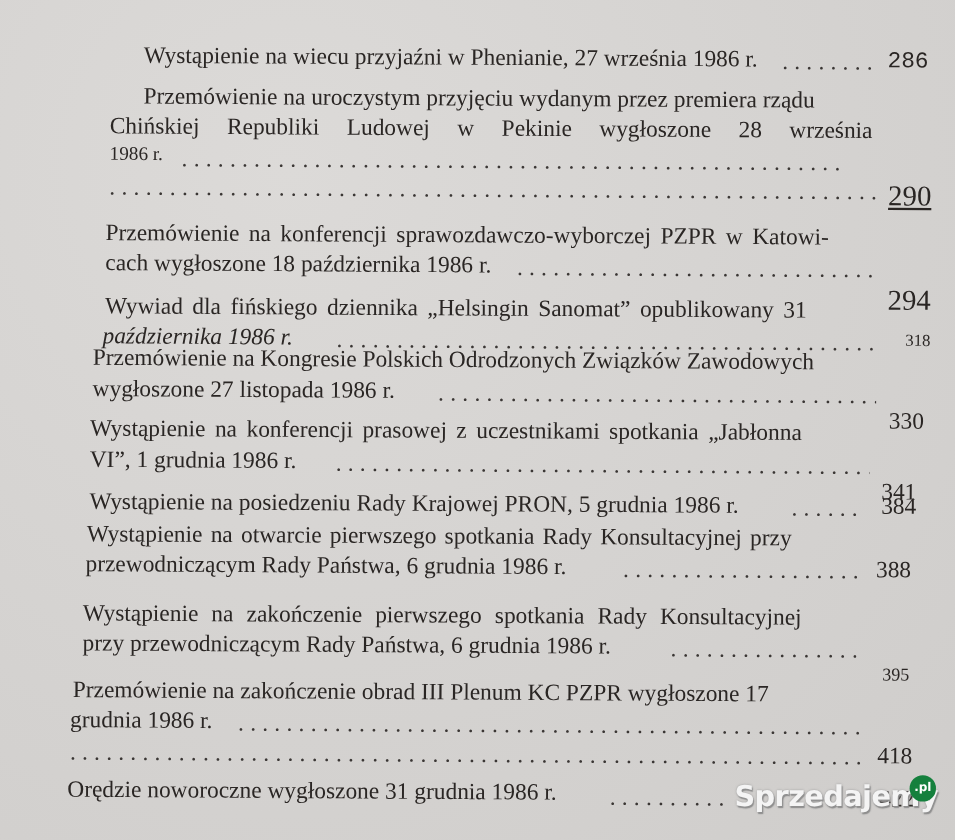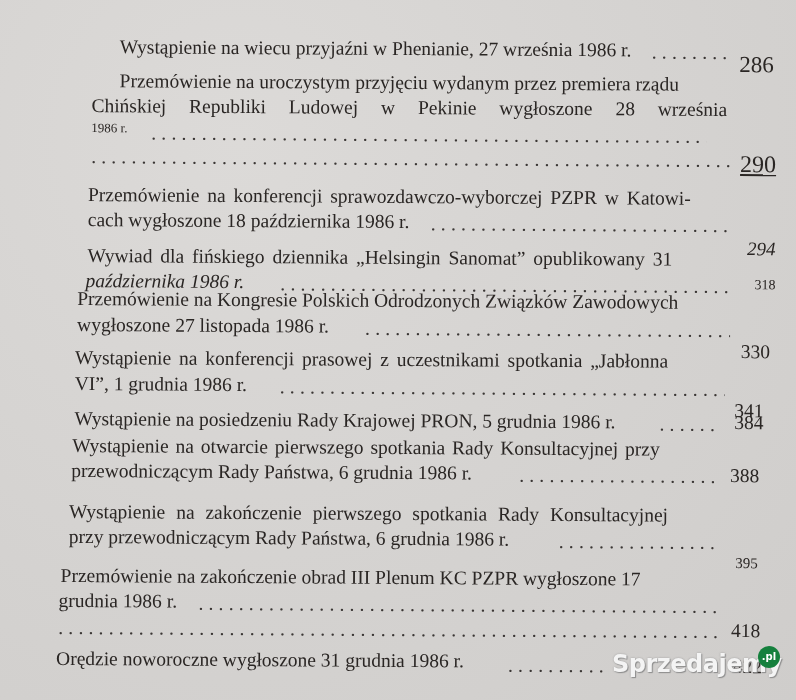--- a/index.html
+++ b/index.html
@@ -32,35 +32,35 @@
     font-weight: bold; text-align: center; line-height: 22px;
   }
 </style>
 </head>
 <body>
 
 <div class="page">
 
   <div class="line" style="left:118px;top:38px;font-size:19.5px;">Wystąpienie na wiecu przyjaźni w Phenianie, 27 września 1986 r.</div>
   <div class="leader" style="left:650px;top:40px;width:80px;font-size:19.5px;">........................................................................................</div>
-  <div class="pnum" style="left:730px;top:50px;width:42px;font-size:23px;">286</div>
+  <div class="pnum" style="left:730px;top:38px;width:42px;font-size:19px;font-family:Liberation Mono, monospace;">286</div>
 
   <div class="line justify" style="left:118px;top:72px;width:612px;font-size:19.5px;">
       <span>Przemówienie na uroczystym przyjęciu wydanym przez premiera rządu</span>
     </div>
   <div class="line" style="left:90px;top:97px;width:640px;font-size:19.5px;word-spacing:18px;">Chińskiej Republiki Ludowej w Pekinie wygłoszone 28 września</div>
-  <div class="line" style="left:90px;top:122px;font-size:13px;">1986 r.</div>
+  <div class="line" style="left:90px;top:122px;font-size:16px;">1986 r.</div>
   <div class="leader" style="left:150px;top:124px;width:555px;font-size:19.5px;">........................................................................................</div>
   <div class="leader" style="left:90px;top:148px;width:640px;font-size:19.5px;">........................................................................................</div>
   <div class="pnum" style="left:733px;top:149px;width:42px;font-size:24px;text-decoration:underline;">290</div>
 
   <div class="line" style="left:87px;top:186px;font-size:19.5px;word-spacing:3px;">Przemówienie na konferencji sprawozdawczo-wyborczej PZPR w Katowi-</div>
   <div class="line" style="left:87px;top:211px;font-size:19.5px;">cach wygłoszone 18 października 1986 r.</div>
   <div class="leader" style="left:430px;top:213px;width:300px;font-size:19.5px;">........................................................................................</div>
-  <div class="pnum" style="left:733px;top:236px;width:42px;font-size:19px;font-style:italic;">294</div>
+  <div class="pnum" style="left:733px;top:236px;width:42px;font-size:24px;">294</div>
 
   <div class="line" style="left:87px;top:247px;font-size:19.5px;word-spacing:3px;">Wywiad dla fińskiego dziennika „Helsingin Sanomat” opublikowany 31</div>
   <div class="line" style="left:85px;top:272px;font-size:19.5px;font-style:italic;">października 1986 r.</div>
   <div class="leader" style="left:280px;top:274px;width:450px;font-size:19.5px;">........................................................................................</div>
   <div class="pnum" style="left:733px;top:275px;width:42px;font-size:14px;">318</div>
 
   <div class="line" style="left:77px;top:290px;font-size:19.5px;">Przemówienie na Kongresie Polskich Odrodzonych Związków Zawodowych</div>
   <div class="line" style="left:77px;top:316px;font-size:19.5px;">wygłoszone 27 listopada 1986 r.</div>
   <div class="leader" style="left:365px;top:318px;width:365px;font-size:19.5px;">........................................................................................</div>
   <div class="pnum" style="left:728px;top:339px;width:42px;font-size:19.5px;">330</div>

